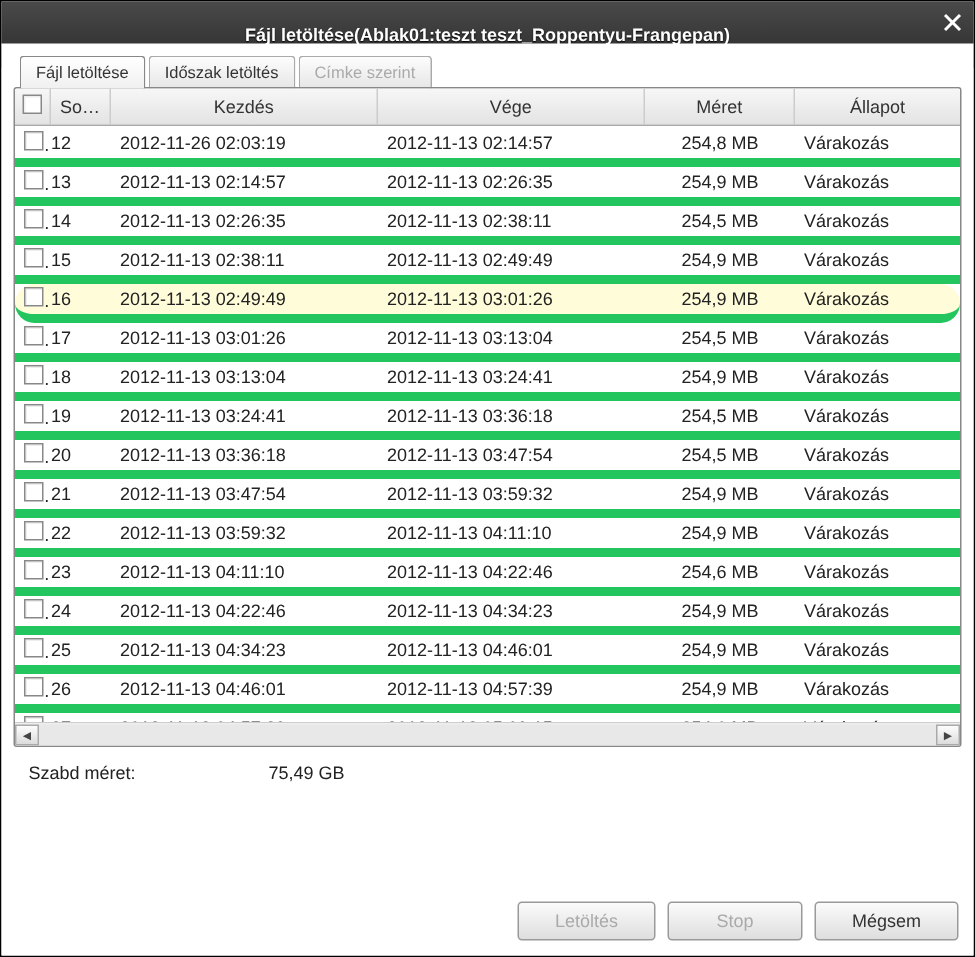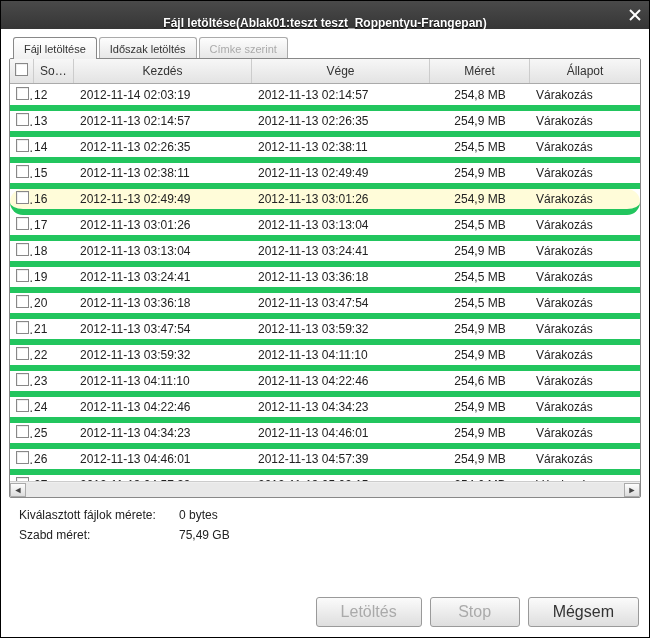--- a/index.html
+++ b/index.html
@@ -91,21 +91,21 @@
 
   .footer { padding:10px 10px 0 10px; font-size:12px; }
   .footer-row { display:flex; margin-bottom:6px; }
   .footer-label { width:160px; color:#222; }
   .footer-val { color:#222; }
 
   .buttons {
     position:absolute; right:10px; bottom:10px; display:flex; gap:8px;
   }
   .btn {
-    min-width:90px; padding:5px 24px; font-size:16px;
+    min-width:90px; padding:5px 24px; font-size:12px;
     background:linear-gradient(#fbfbfb,#dedede);
     border:1px solid #9a9a9a; border-radius:3px;
     color:#333; cursor:pointer; text-align:center;
   }
   .btn.disabled { color:#aaa; }
 
   
   .grid-body::-webkit-scrollbar { width:16px; }
   .grid-body::-webkit-scrollbar-track { background:#eee; border-left:1px solid #ccc; }
   .grid-body::-webkit-scrollbar-thumb { background:linear-gradient(#e0e0e0,#c8c8c8); border:1px solid #aaa; }
@@ -142,21 +142,21 @@
           <div class="gh col-seq">Sorszám</div>
           <div class="gh col-start">Kezdés</div>
           <div class="gh col-end">Vége</div>
           <div class="gh col-size">Méret</div>
           <div class="gh col-status">Állapot</div>
         </div>
         <div class="grid-body" id="grid-body">
             <div class="row">
               <div class="cell col-chk"><span class="chk"></span></div>
               <div class="cell col-seq">12</div>
-              <div class="cell col-start">2012-11-14 02:03:19</div>
+              <div class="cell col-start">2012-11-26 02:03:19</div>
               <div class="cell col-end">2012-11-13 02:14:57</div>
               <div class="cell col-size">254,8 MB</div>
               <div class="cell col-status">Várakozás</div>
             </div>
             <div class="row">
               <div class="cell col-chk"><span class="chk"></span></div>
               <div class="cell col-seq">13</div>
               <div class="cell col-start">2012-11-13 02:14:57</div>
               <div class="cell col-end">2012-11-13 02:26:35</div>
               <div class="cell col-size">254,9 MB</div>
@@ -281,24 +281,20 @@
           </div>
           <div class="hs-track"></div>
           <div class="hs-btn">
             <span>►</span>
           </div>
         </div>
       </div>
 
       <div class="footer">
         <div class="footer-row">
-          <span class="footer-label">Kiválasztott fájlok mérete:</span>
-          <span class="footer-val">0 bytes</span>
-        </div>
-        <div class="footer-row">
           <span class="footer-label">Szabd méret:</span>
           <span class="footer-val">75,49 GB</span>
         </div>
       </div>
 
     </div>
 
     <div class="buttons">
       <div class="btn disabled">Letöltés</div>
       <div class="btn disabled">Stop</div>

